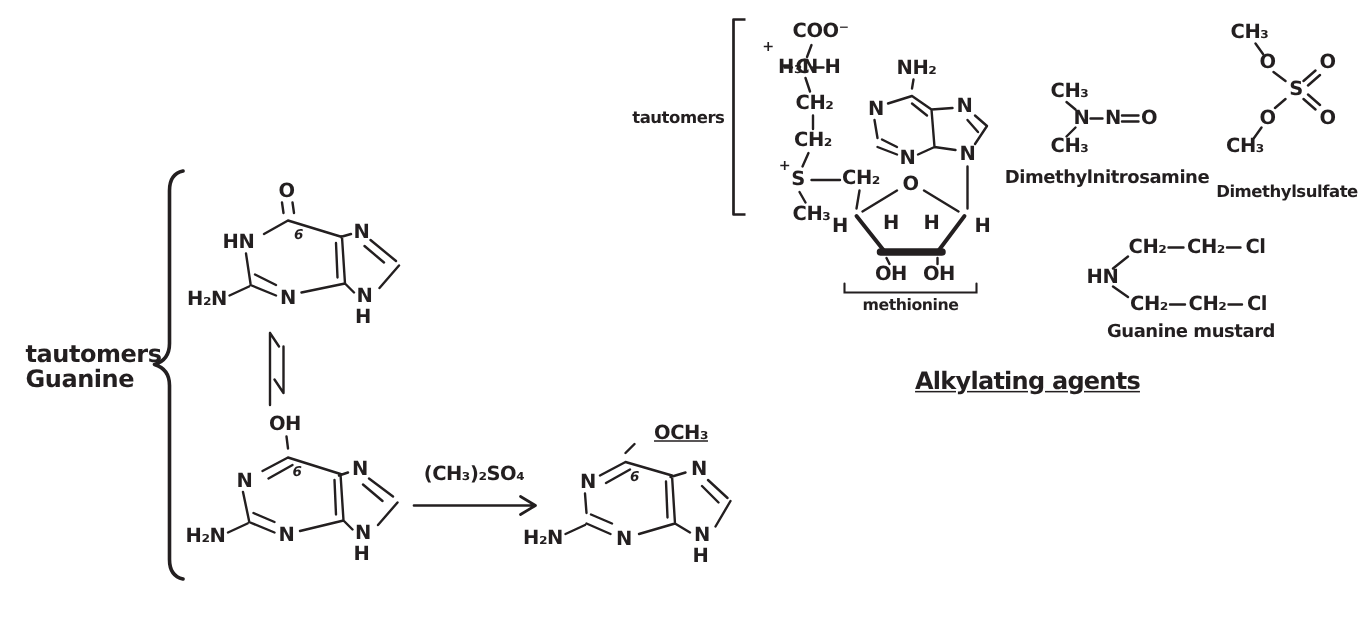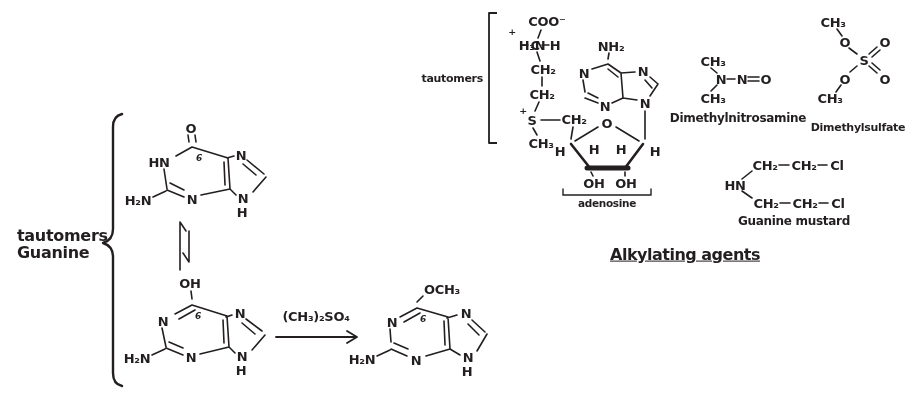--- a/index.html
+++ b/index.html
@@ -150,21 +150,21 @@
       <span class="atom" style="left: 242px; top: 212px;">H</span>
       <span class="atom pos" style="left: 199px; top: 158px;">6</span>
       <span class="atom" style="left: 190px; top: 283px;">OH</span>
       <span class="atom" style="left: 163px; top: 321px;">N</span>
       <span class="atom" style="left: 137px; top: 358px;">H₂N</span>
       <span class="atom" style="left: 191px; top: 357px;">N</span>
       <span class="atom" style="left: 240px; top: 313px;">N</span>
       <span class="atom" style="left: 242px; top: 356px;">N</span>
       <span class="atom" style="left: 241px; top: 370px;">H</span>
       <span class="atom pos" style="left: 198px; top: 316px;">6</span>
-      <span class="atom" style="left: 442px; top: 289px;">OCH₃</span>
+      <span class="atom" style="left: 454px; top: 289px; text-decoration: underline;">OCH₃</span>
       <span class="atom" style="left: 392px; top: 322px;">N</span>
       <span class="atom" style="left: 362px; top: 359px;">H₂N</span>
       <span class="atom" style="left: 416px; top: 360px;">N</span>
       <span class="atom" style="left: 466px; top: 313px;">N</span>
       <span class="atom" style="left: 468px; top: 357px;">N</span>
       <span class="atom" style="left: 467px; top: 371px;">H</span>
       <span class="atom pos" style="left: 423px; top: 319px;">6</span>
       <span class="atom" style="left: 547px; top: 21px;">COO⁻</span>
       <span class="atom small" style="left: 512px; top: 32px;">+</span>
       <span class="atom" style="left: 508px; top: 45px; padding-left: 48px;">H₃N</span>
@@ -210,21 +210,21 @@
     </div>
 
   <div class="cap title-block">
     <div>tautomers</div>
     <div>Guanine</div>
   </div>
 
   <div class="cap methionine">tautomers</div>
 
 
-  <div class="cap adenosine center">adenosine</div>
+  <div class="cap adenosine center">methionine</div>
 
   <div class="cap dmn center">Dimethylnitrosamine</div>
 
   <div class="cap dms center">Dimethylsulfate</div>
 
   <div class="cap nmust center">Guanine mustard</div>
 
   <div class="cap alkyl center">Alkylating agents</div>
 
   <div class="cap reagent center">(CH₃)₂SO₄</div>

